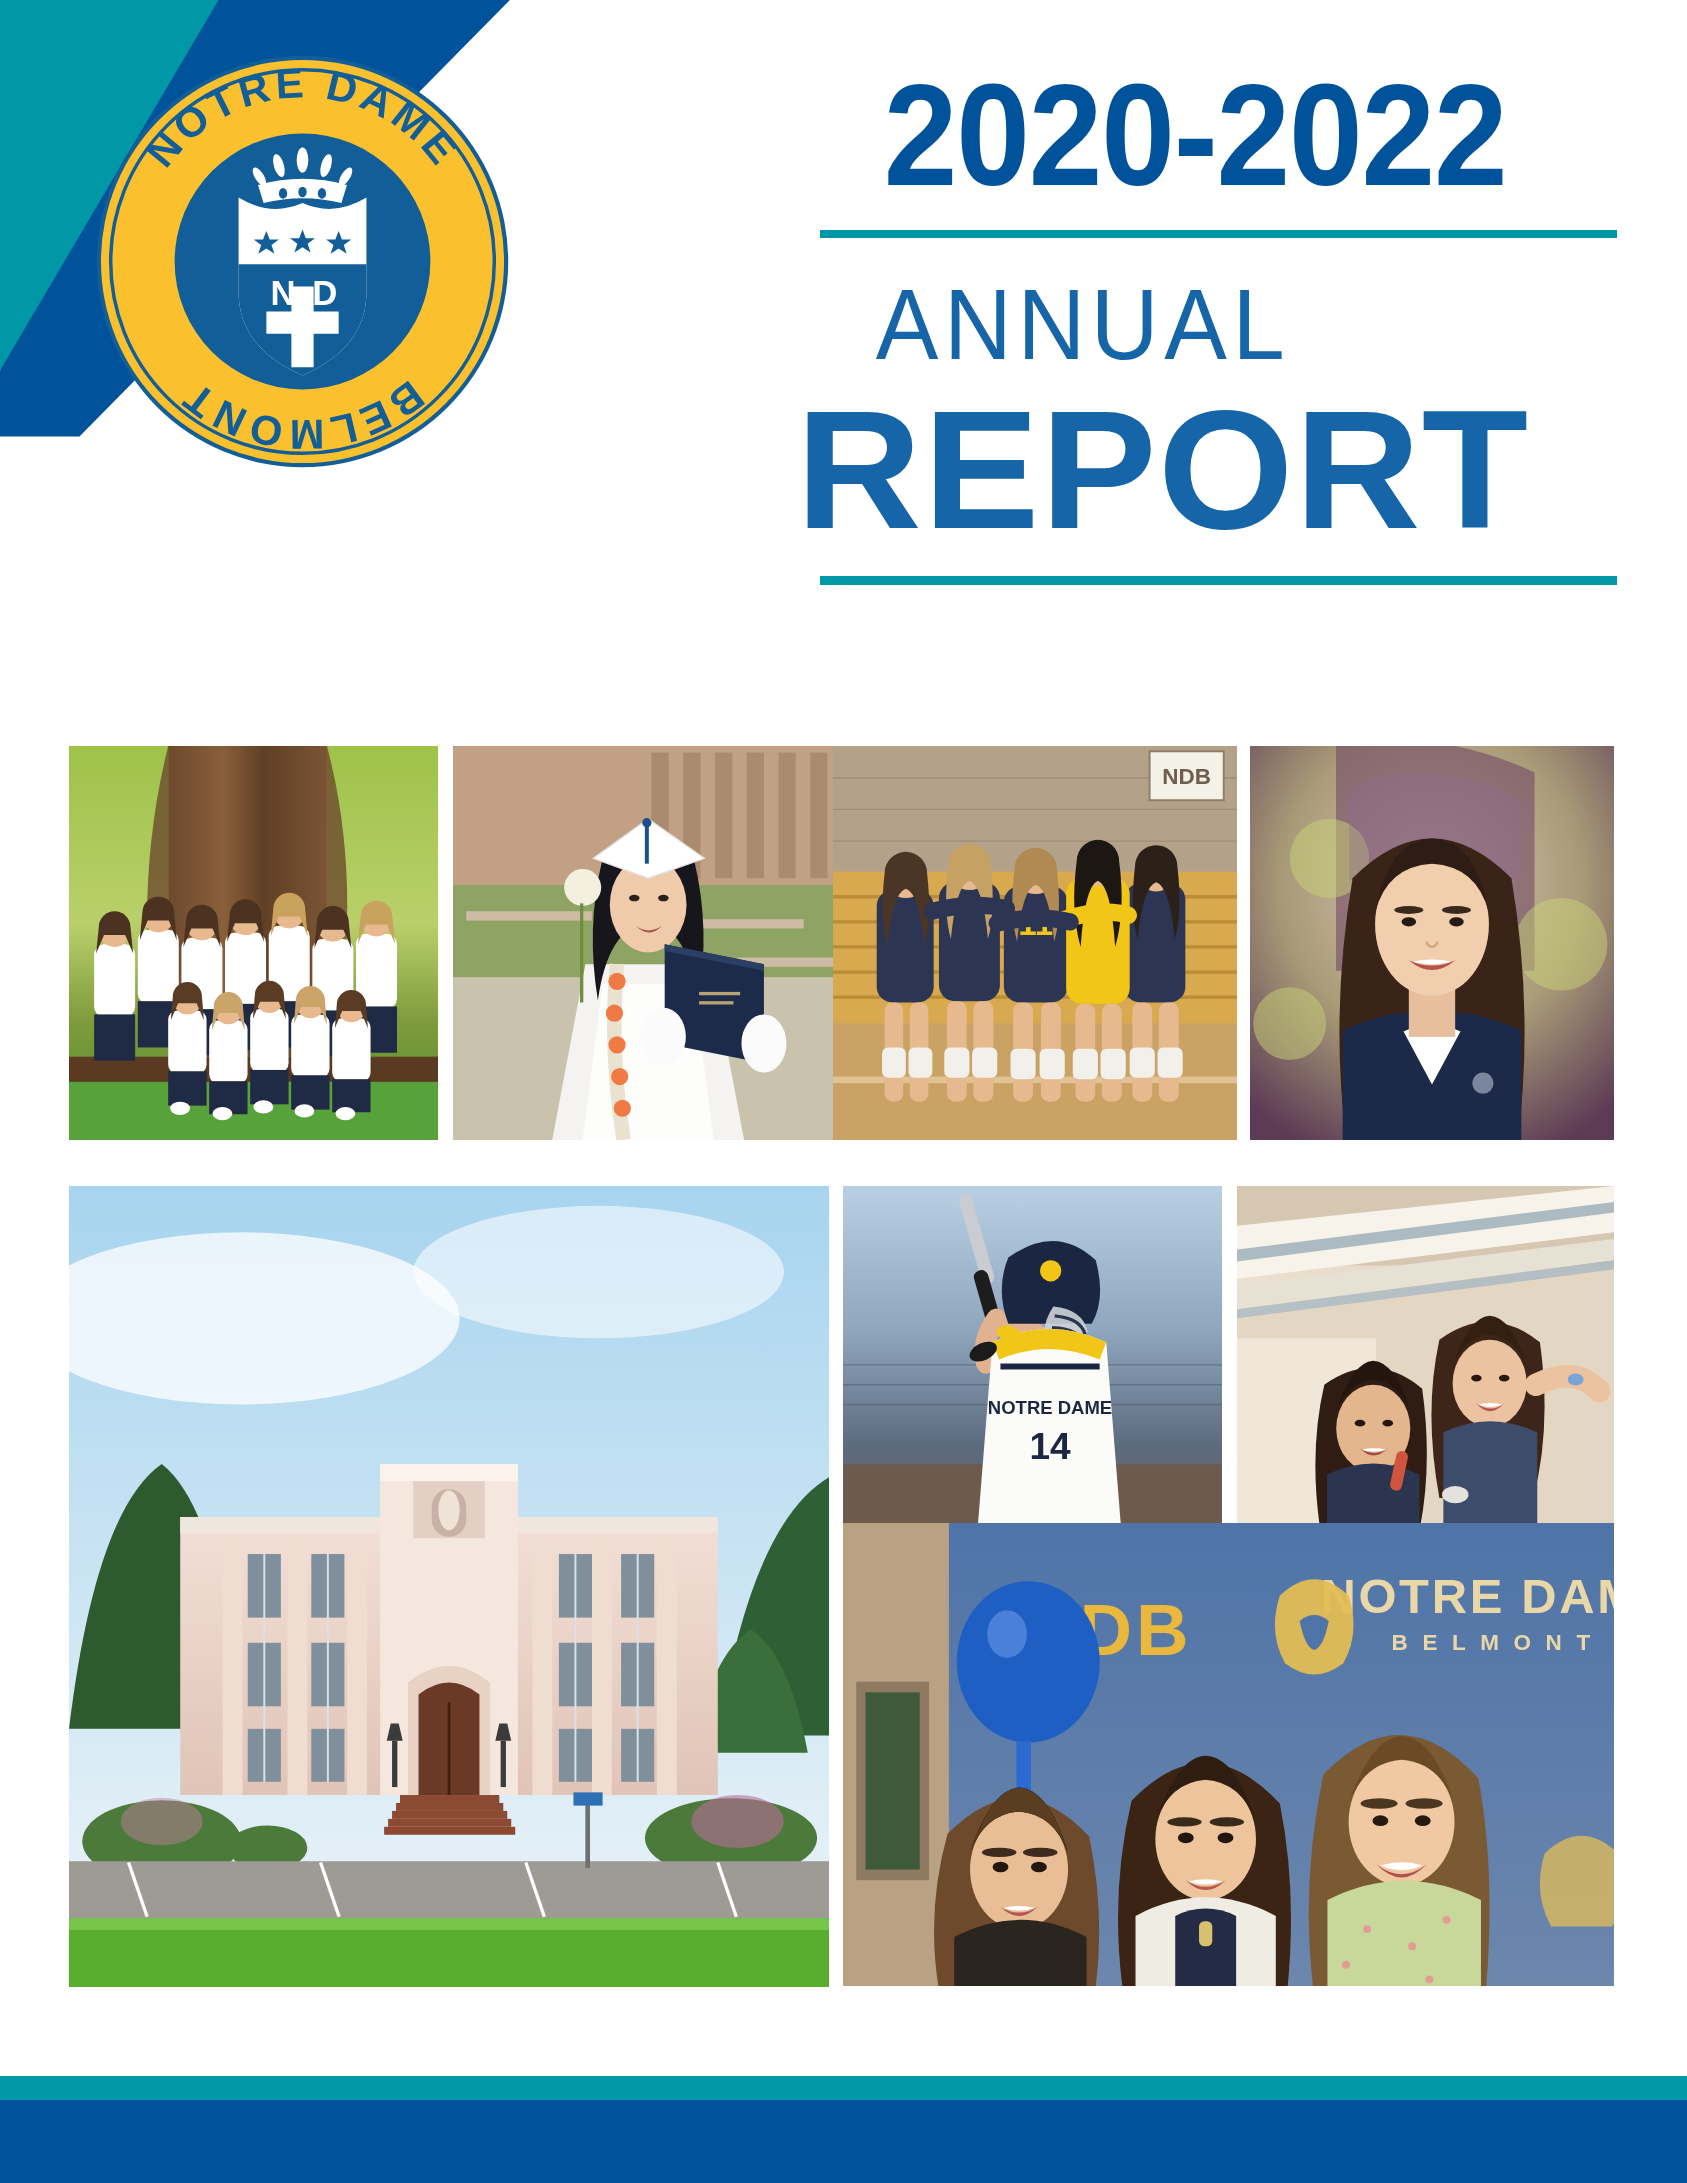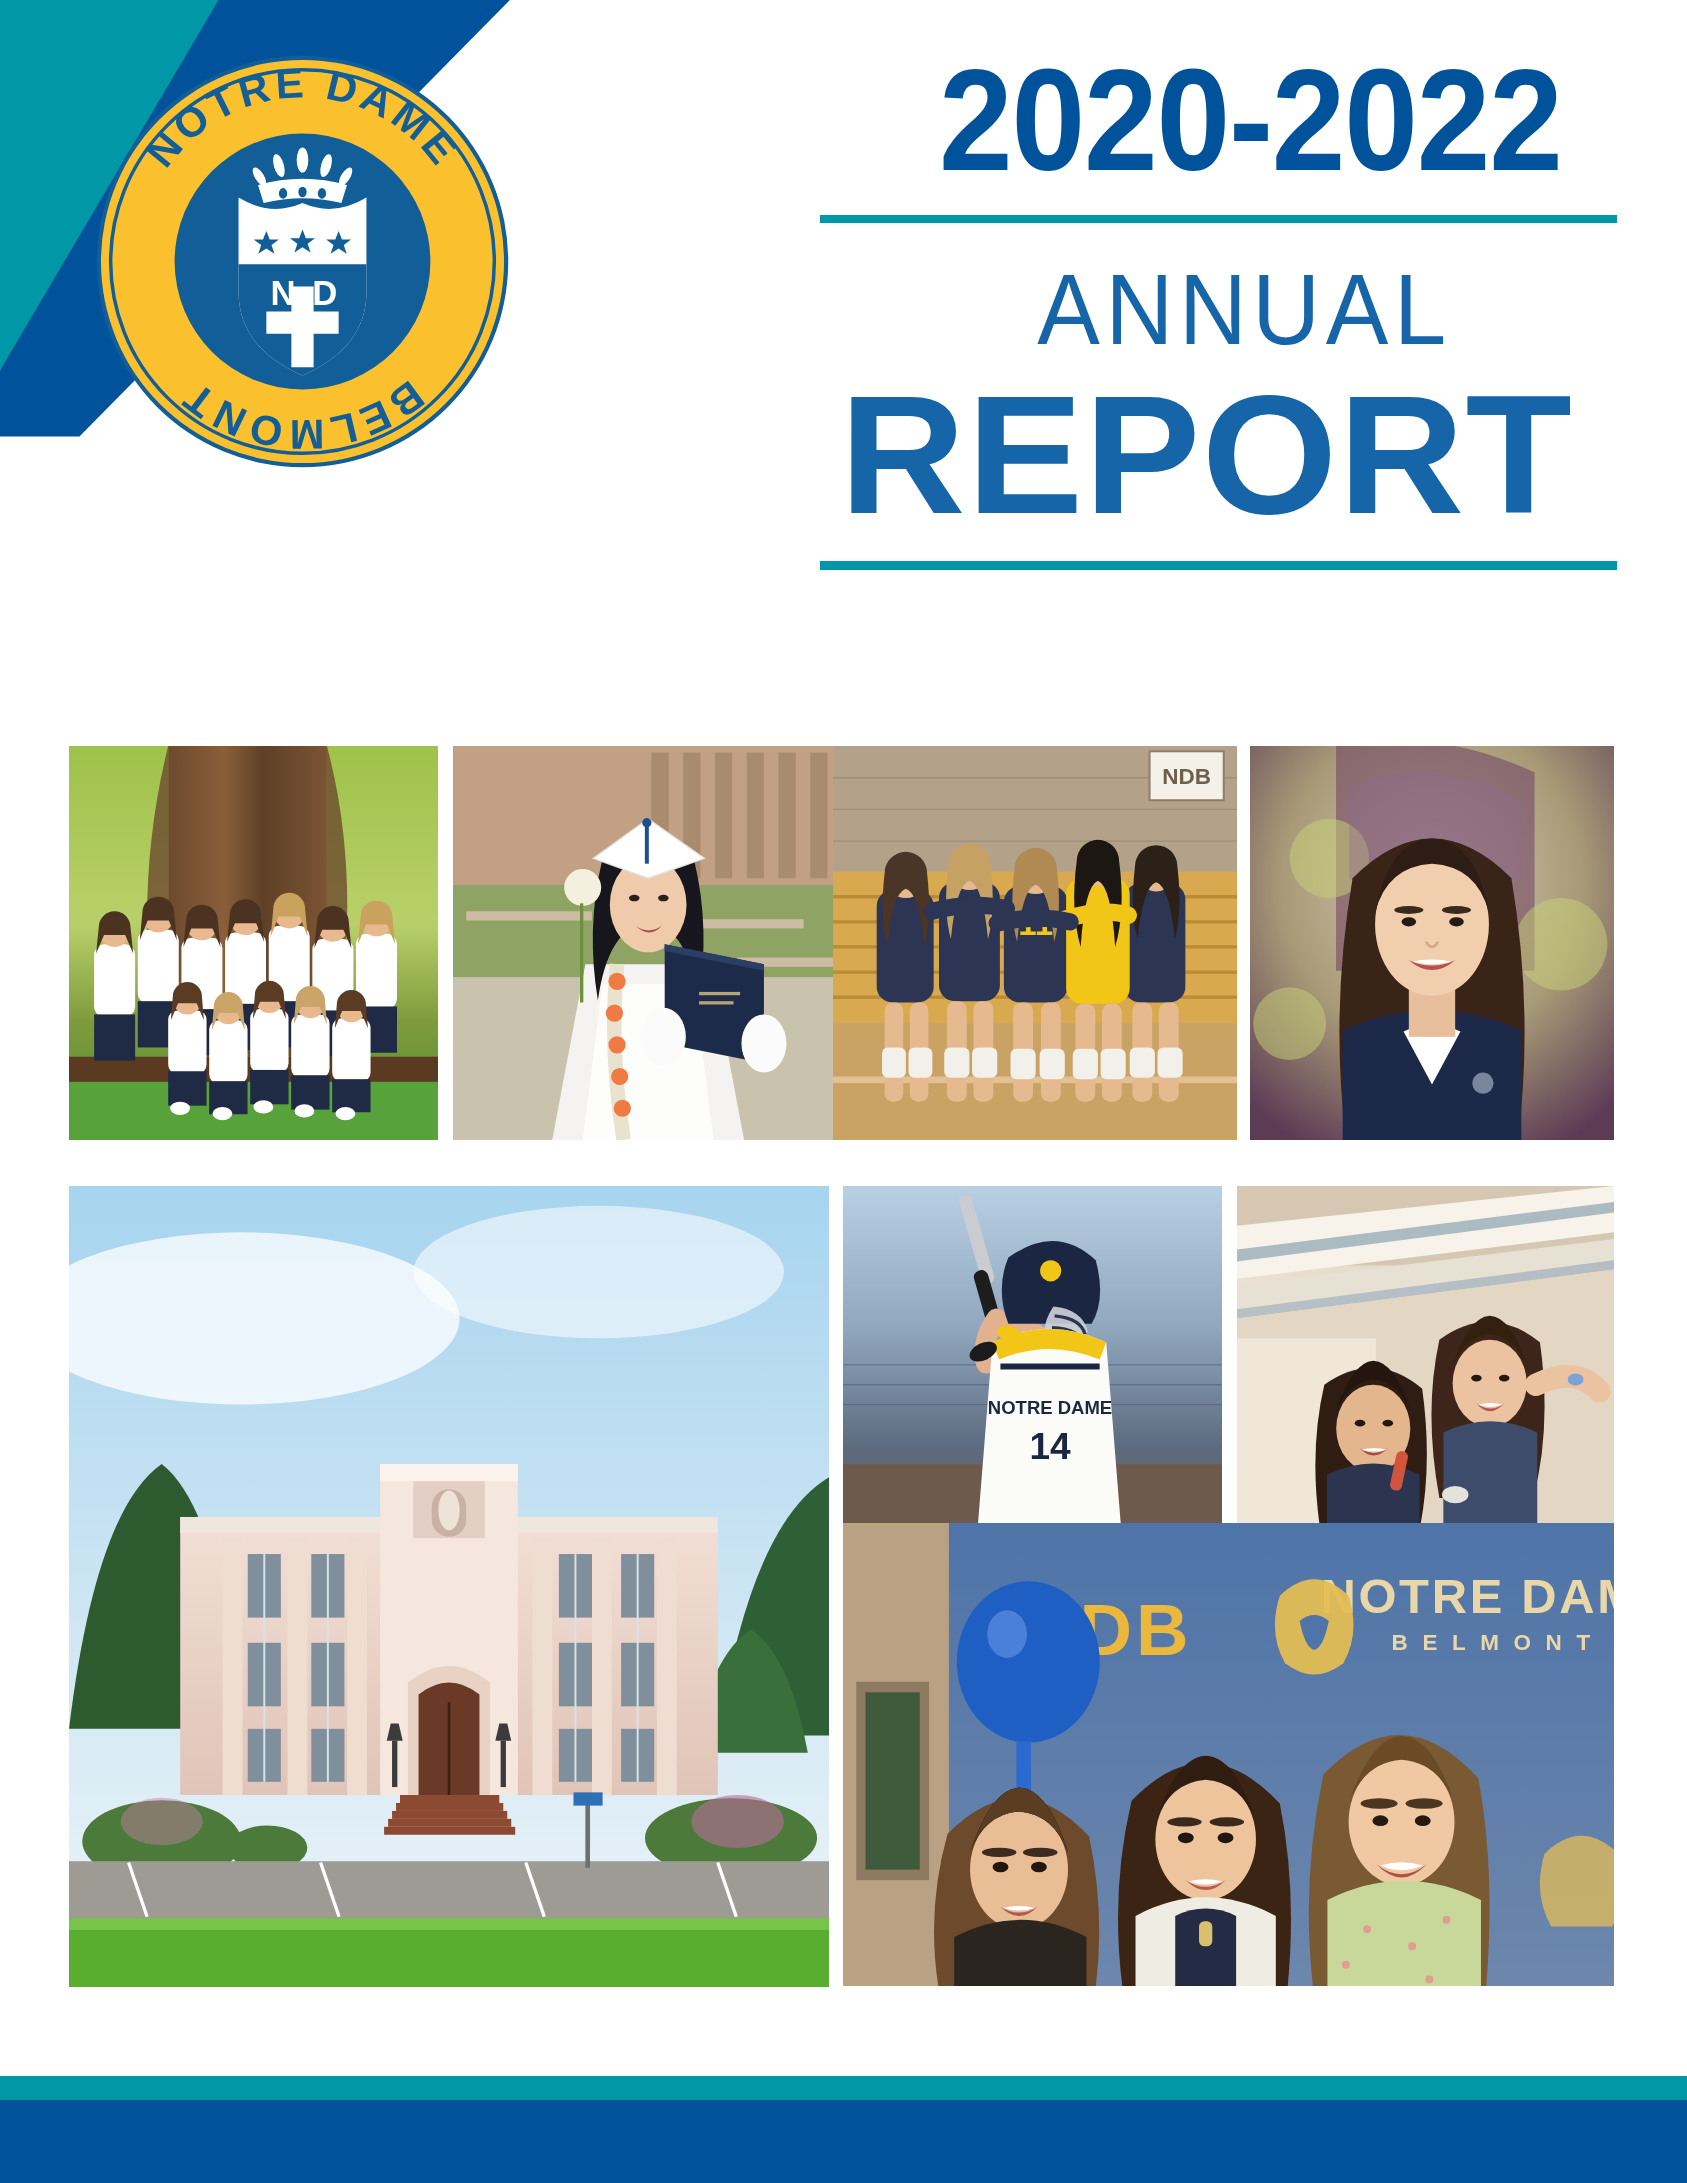--- a/index.html
+++ b/index.html
@@ -37,23 +37,23 @@
     top: 53px;
     width: 417px;
     height: 417px;
   }
   .crest svg { display: block; width: 100%; height: 100%; }
 
   
   .header-block {
     position: absolute;
     left: 820px;
-    top: 53px;
+    top: 68px;
     width: 797px;
-    text-align: center;
+    text-align: left;
   }
   .year-range {
     font-family: "Liberation Sans", sans-serif;
     font-weight: bold;
     font-size: 144px;
     line-height: 0.95;
     letter-spacing: -1.3px;
     color: #00539B;
     transform: scaleX(0.92);
     transform-origin: right center;

